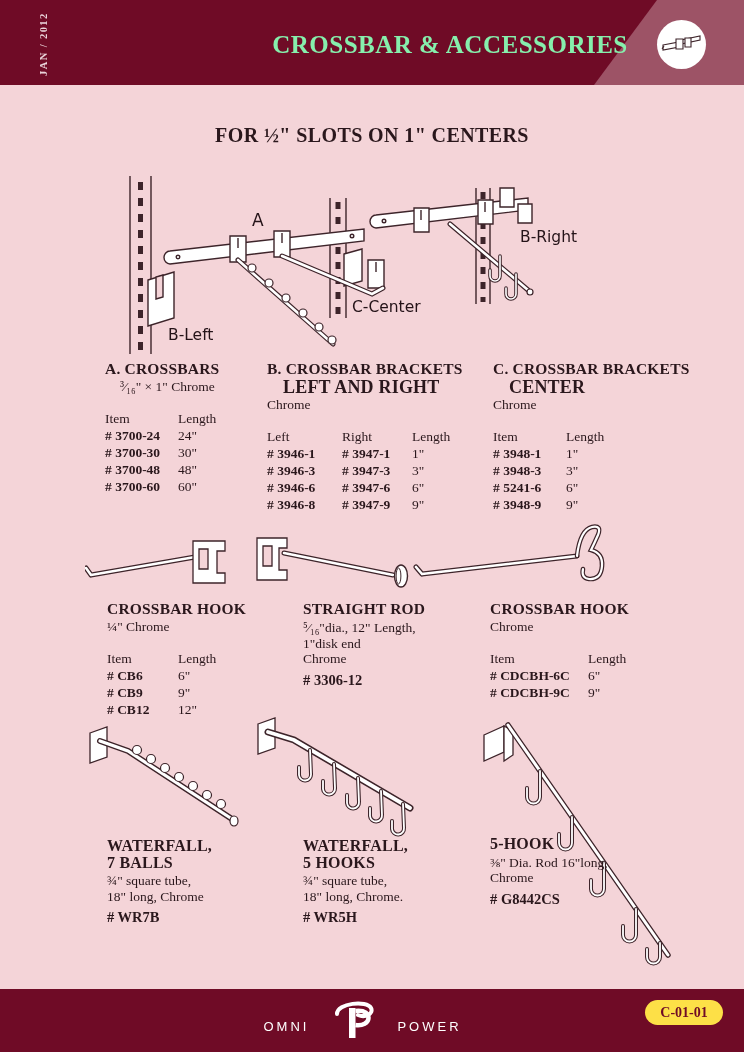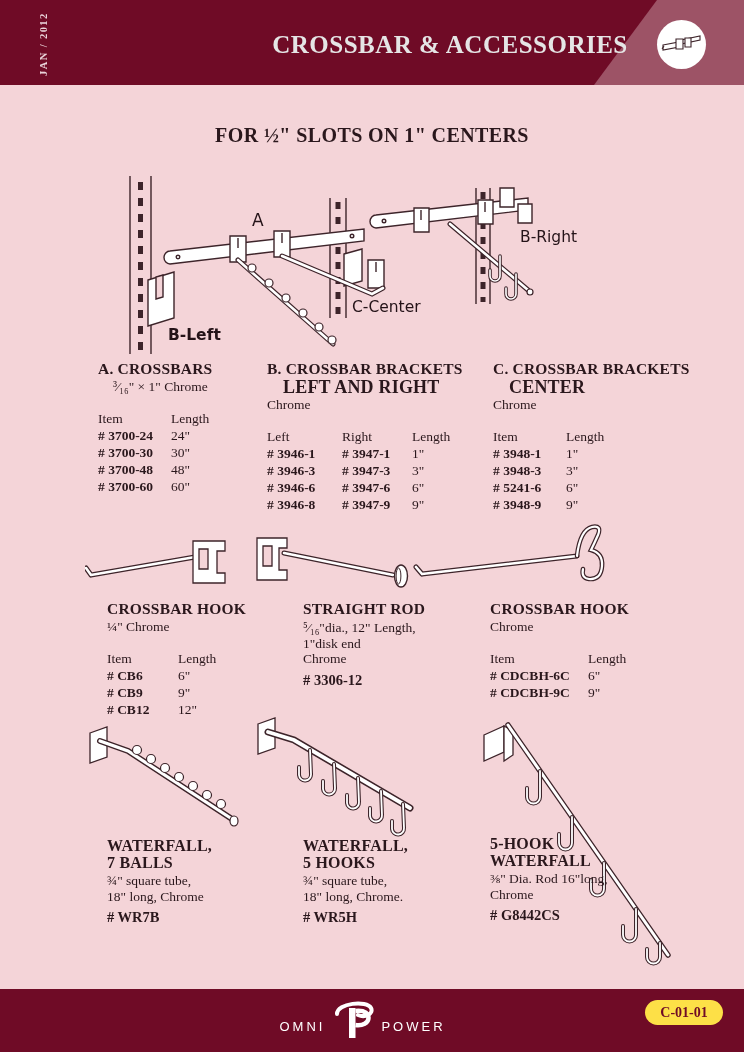--- a/index.html
+++ b/index.html
@@ -6,21 +6,21 @@
   .page{position:relative;width:744px;height:1052px;background:#f4d4d8;overflow:hidden;
         font-family:"Liberation Serif","DejaVu Serif",serif;color:#2a171c;}
   
   .masthead{position:absolute;left:0;top:0;width:744px;height:85px;background:#6f0b26;}
   .mast-corner{position:absolute;left:594px;top:0;width:150px;height:85px;background:#9d5366;
                clip-path:polygon(42% 0,100% 0,100% 100%,0 100%);}
   .logo-circle{position:absolute;left:657px;top:20px;width:49px;height:49px;border-radius:50%;background:#fff;}
   .logo-circle svg{position:absolute;left:4px;top:13px;}
   .edition{position:absolute;left:38px;top:76px;transform:rotate(-90deg);transform-origin:0 0;
            color:#ead4da;font-size:10.5px;font-weight:bold;letter-spacing:1.4px;white-space:nowrap;}
-  .mast-title{position:absolute;left:240px;top:31px;width:420px;text-align:center;color:#e5e5e5;
+  .mast-title{position:absolute;left:240px;top:31px;width:420px;text-align:center;color:#86efac;
               font-size:25px;font-weight:bold;letter-spacing:.5px;line-height:28px;white-space:nowrap;}
   
   .subtitle{position:absolute;left:0;top:124px;width:744px;text-align:center;
             font-size:20px;font-weight:bold;letter-spacing:.4px;}
   .art{position:absolute;}
   .dlabel{position:absolute;font-family:"DejaVu Sans",sans-serif;font-size:15.5px;color:#241318;white-space:nowrap;}
   
   .col{position:absolute;white-space:nowrap;}
   .gtitle{font-weight:bold;font-size:15.5px;line-height:18px;letter-spacing:.2px;}
   .gtitle2{font-weight:bold;font-size:18px;line-height:18px;letter-spacing:.2px;padding-left:16px;}
@@ -31,21 +31,21 @@
   .cell{display:inline-block;}
   .b{font-weight:bold;}
   .w73{width:73px;} .w75{width:75px;} .w70{width:70px;} .w71{width:71px;} .w98{width:98px;}
   .btitle{font-weight:bold;font-size:16px;line-height:16.5px;letter-spacing:.2px;}
   .bdesc{font-size:13.5px;line-height:15.5px;margin-top:2px;}
   .bdesc2{font-size:13.5px;line-height:15.5px;}
   .itemnum{font-weight:bold;font-size:14.5px;margin-top:5px;}
   
   .footer{position:absolute;left:0;top:989px;width:744px;height:63px;background:#6f0b26;}
   .brand{position:absolute;left:0;top:995px;width:725px;height:46px;display:flex;
-         justify-content:center;align-items:flex-end;gap:4px;color:#fff;}
+         justify-content:center;align-items:flex-end;gap:20px;color:#fff;}
   .brand-word{font-family:"Liberation Sans","DejaVu Sans",sans-serif;font-size:13px;
               letter-spacing:3px;padding-bottom:7px;}
   .page-code{position:absolute;left:645px;top:1000px;width:78px;height:25px;background:#fde047;
              border-radius:13px;text-align:center;line-height:25px;font-weight:bold;font-size:14px;color:#6f0b26;}
   svg{display:block;}
 </style>
 </head>
 <body>
 
 <div class="page">
@@ -131,23 +131,23 @@
         <circle cx="206" cy="130" r="4"></circle>
       <circle cx="223" cy="145" r="4"></circle>
         <circle cx="239" cy="159" r="4"></circle>
         <circle cx="252" cy="172" r="4"></circle>
       <circle cx="450" cy="124" r="3"></circle>
     </g>
   </svg>
   <span class="dlabel" style="left:252px;top:210px;font-size:17px;">A</span>
   <span class="dlabel" style="left:520px;top:228px;">B-Right</span>
   <span class="dlabel" style="left:352px;top:298px;">C-Center</span>
-  <span class="dlabel" style="left:168px;top:326px;font-weight:bold;">B-Left</span>
-
-  <section class="col" style="left:98px;top:360px;width:170px;">
+  <span class="dlabel" style="left:168px;top:326px;">B-Left</span>
+
+  <section class="col" style="left:105px;top:360px;width:170px;">
     <div class="gtitle">A. CROSSBARS</div>
     <div class="gnote ind15">³⁄₁₆" × 1" Chrome</div>
     <div class="tbl">
       <div class="tr"><span class="cell w73">Item</span><span class="cell">Length</span></div>
       <div class="tr"><span class="cell w73 b"># 3700-24</span><span class="cell">24"</span></div>
       <div class="tr"><span class="cell w73 b"># 3700-30</span><span class="cell">30"</span></div>
       <div class="tr"><span class="cell w73 b"># 3700-48</span><span class="cell">48"</span></div>
       <div class="tr"><span class="cell w73 b"># 3700-60</span><span class="cell">60"</span></div>
     </div>
   </section>
@@ -308,21 +308,20 @@
   <section class="col" style="left:303px;top:838px;width:180px;">
     <div class="btitle">WATERFALL,</div>
     <div class="btitle">5 HOOKS</div>
     <div class="bdesc">¾" square tube,</div>
     <div class="bdesc2">18" long, Chrome.</div>
     <div class="itemnum"># WR5H</div>
   </section>
 
   <section class="col" style="left:490px;top:836px;width:190px;">
     <div class="btitle">5-HOOK</div>
-    <div class="btitle">WATERFALL</div>
     <div class="bdesc">⅜" Dia. Rod 16"long,</div>
     <div class="bdesc2">Chrome</div>
     <div class="itemnum"># G8442CS</div>
   </section>
 
   <div class="footer"></div>
   <div class="brand">
     <span class="brand-word">OMNI</span>
     <svg width="48" height="42" viewBox="0 0 48 42">
       <path d="M8,15 C8,4 38,1 42,9 C45,15 36,19 29,16" fill="none" stroke="#fff" stroke-width="4" stroke-linecap="round"></path>

